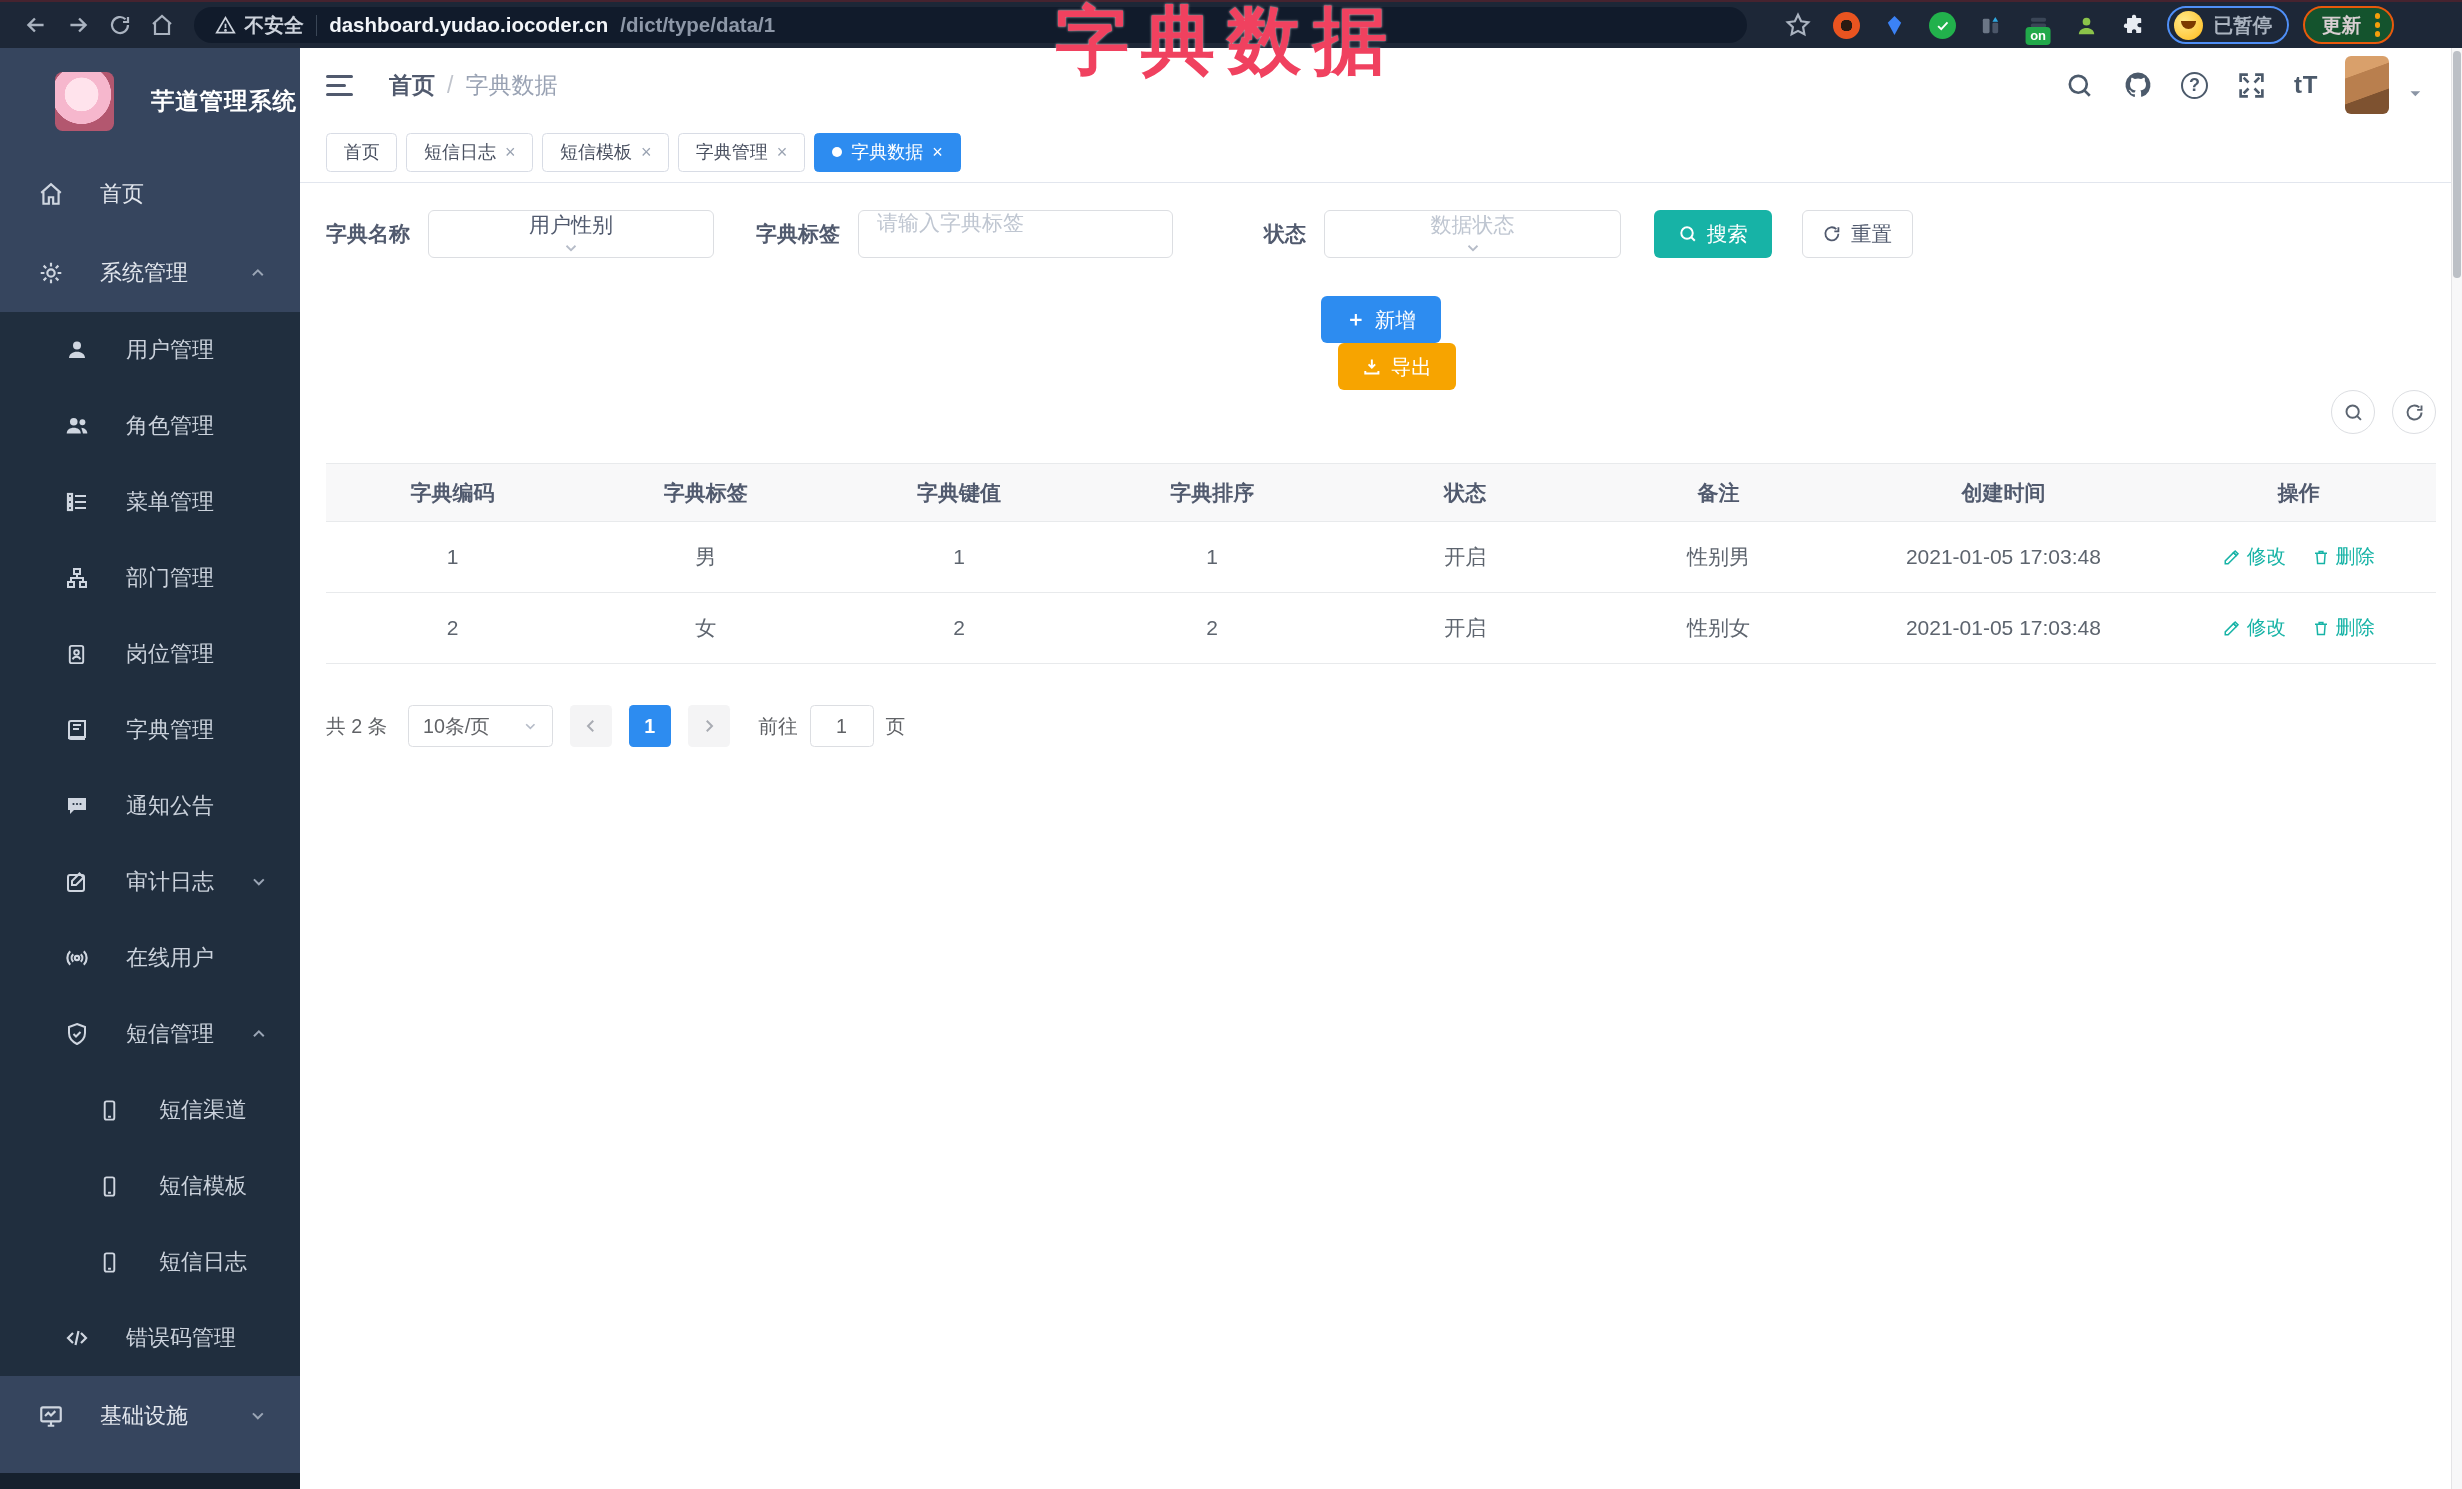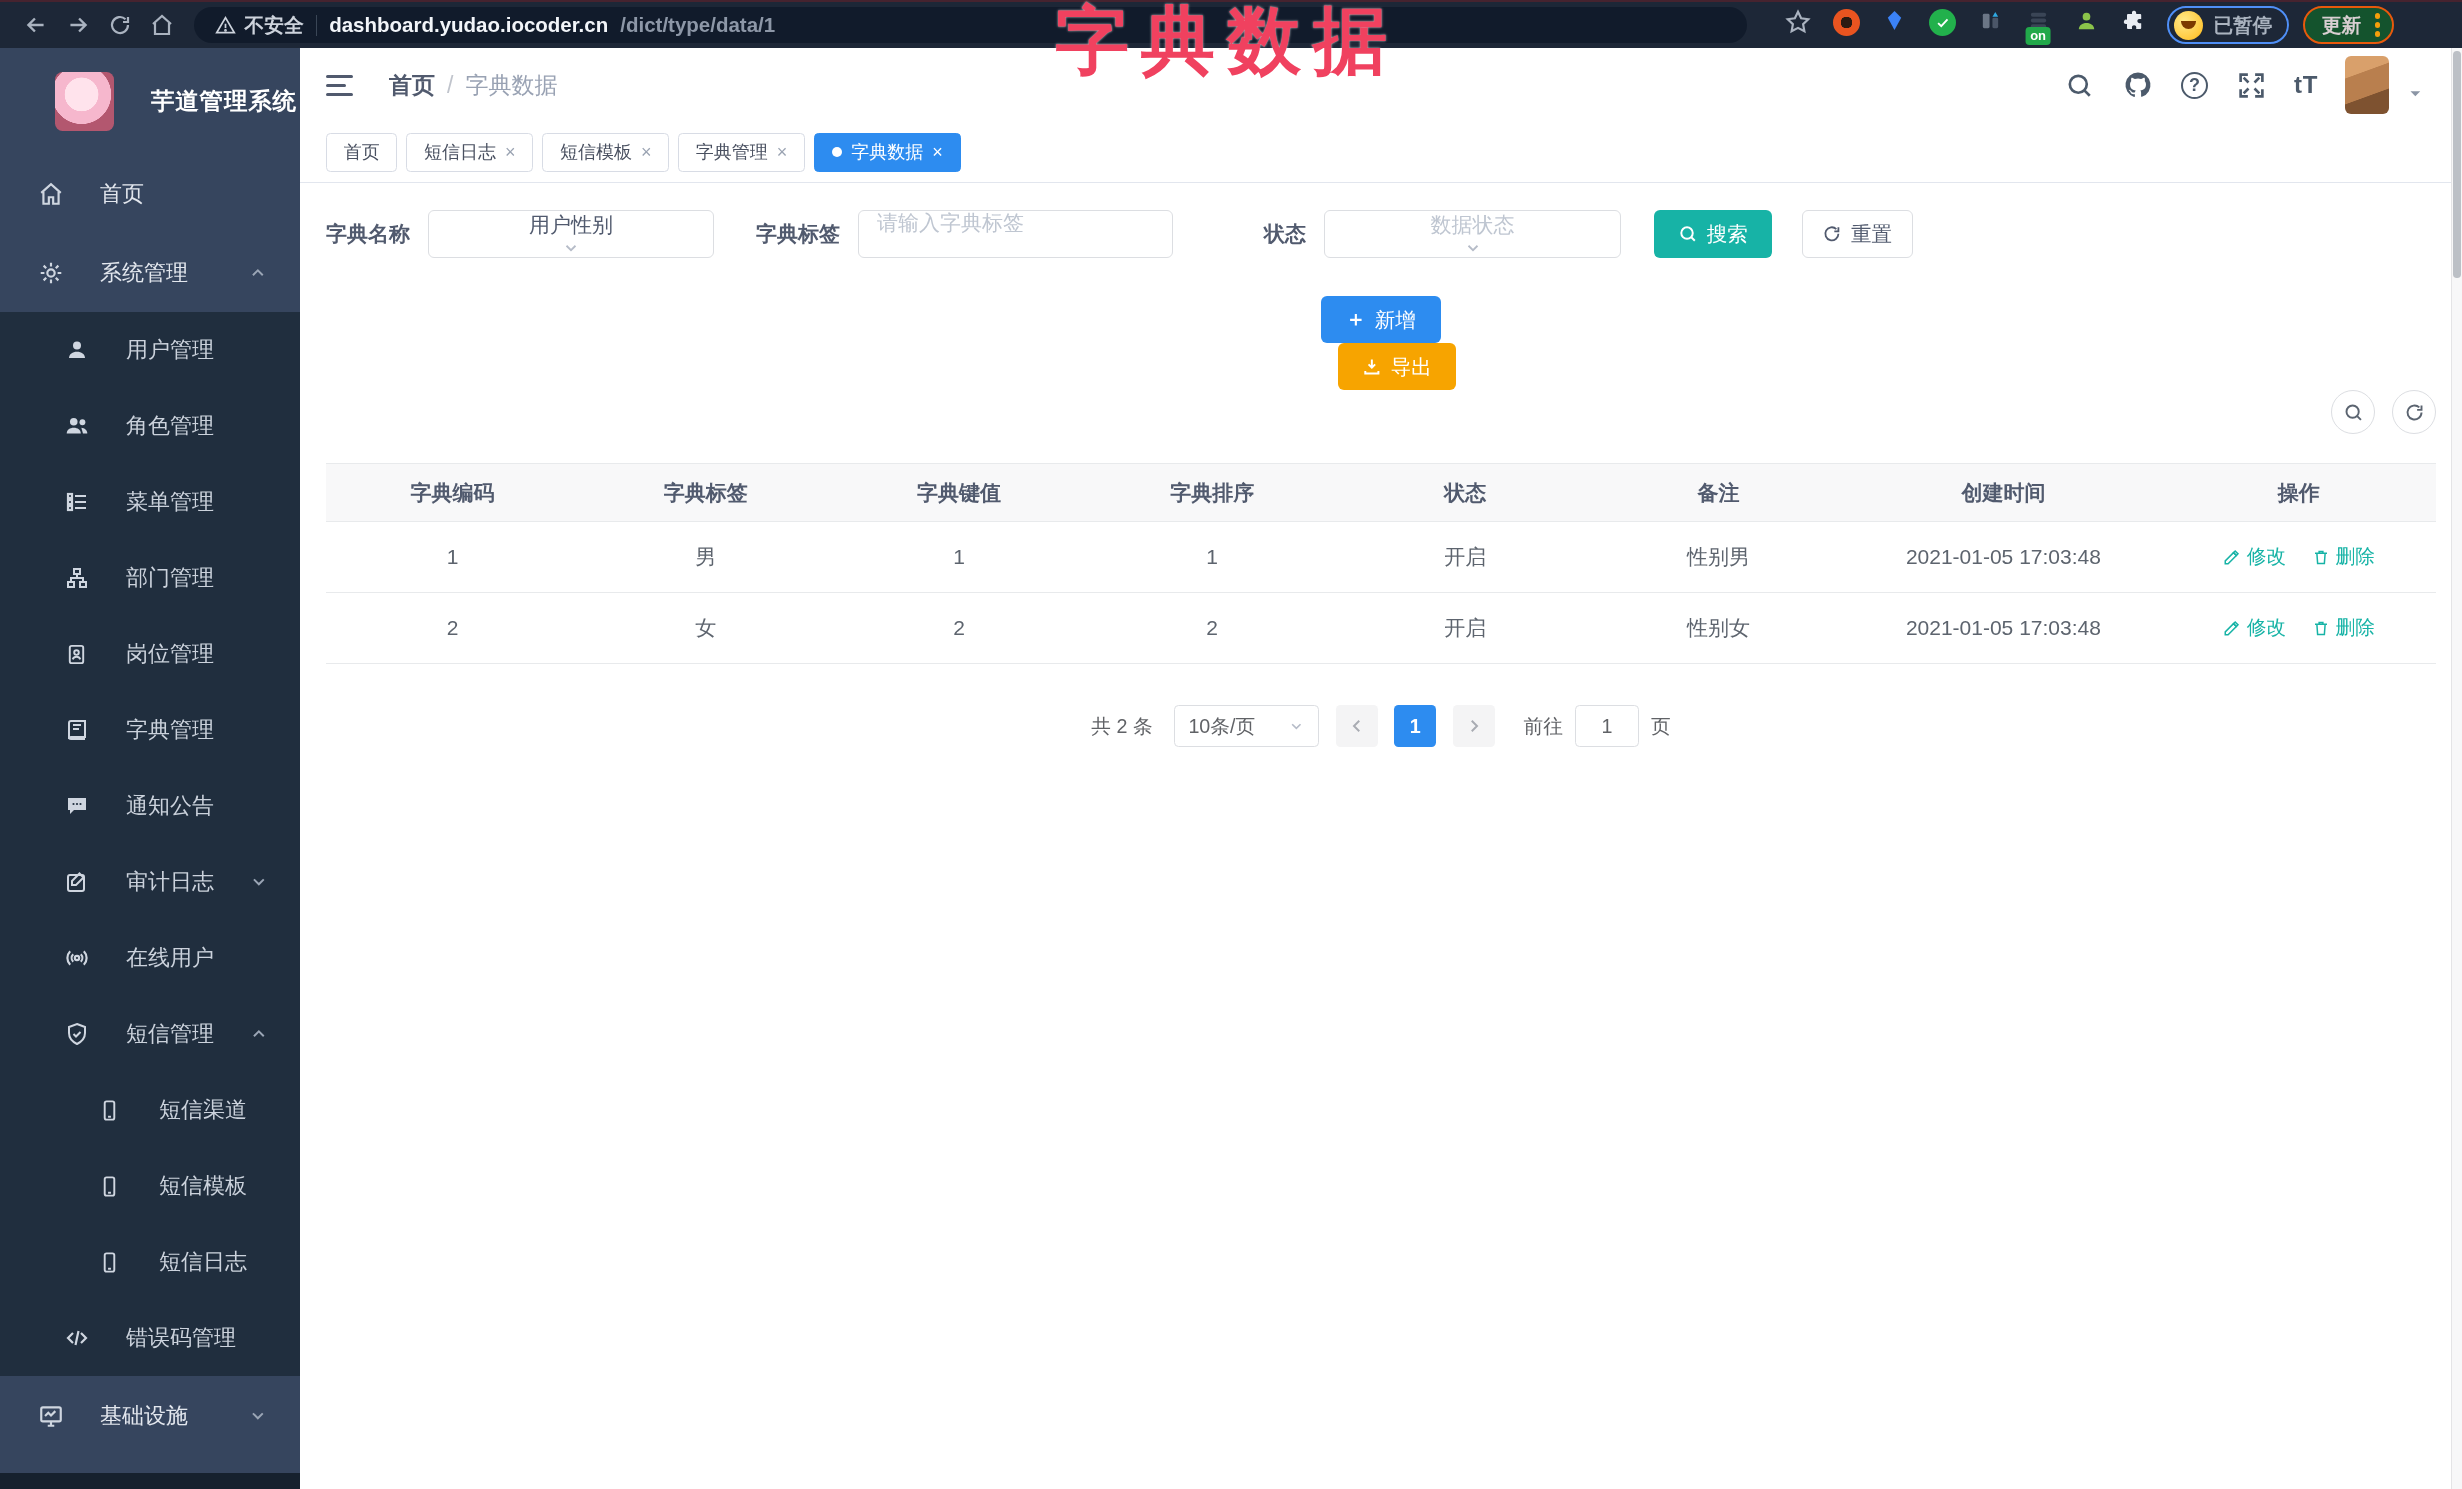--- a/index.html
+++ b/index.html
@@ -20,21 +20,21 @@
   .nav-btn{ width:42px; height:36px; display:flex; align-items:center; justify-content:center; color:#aab3c0; }
   .url-pill{
     margin-left:10.6px; width:1553px; height:36px; border-radius:18px;
     background:#111b2b; display:flex; align-items:center; padding:0 21px; gap:12px;
   }
   .url-sec{ display:flex; align-items:center; gap:9px; color:#cdd3dc; font-size:19.7px; font-weight:700; }
   .url-div{ width:1.5px; height:21px; background:#3a4656; }
   .url-host{ color:#f2f5f9; font-size:20.5px; font-weight:700; }
   .url-path{ color:#8d97a7; font-size:20.5px; font-weight:700; }
   .ext-row{ display:flex; align-items:center; gap:15px; margin-left:35px; }
-  .ext-ic{ width:33px; height:33px; display:flex; justify-content:center; position:relative; }
+  .ext-ic{ width:33px; height:33px; display:flex; align-items:center; justify-content:center; position:relative; }
   .dot-ext{ width:27px; height:27px; border-radius:50%; }
   .ext-badge{ position:absolute; bottom:-3px; left:50%; transform:translateX(-50%);
     background:#21a84a; color:#fff; font-size:13px; font-weight:700; padding:0.8px 4.5px; border-radius:3.8px; line-height:1.2;}
   .profile-pill{
     margin-left:16.7px; height:38px; border:2.3px solid #4f8ff7; border-radius:19.7px;
     display:flex; align-items:center; gap:10.6px; padding:0 15px 0 4.5px; background:#1d2737;
   }
   .emoji-av{ width:29px; height:29px; border-radius:50%;
     background:radial-gradient(circle at 35% 35%, #ffe98a, #ffc93c 70%, #f0a500); position:relative;}
   .emoji-av::after{content:""; position:absolute; left:6.8px; top:10.6px; width:15px; height:7.6px;
@@ -121,21 +121,21 @@
 
   
   table.grid{ width:100%; border-collapse:collapse; margin-top:29px; }
   .grid th{ height:58px; background:#f8f8f9; color:#515a6e; font-size:21px; font-weight:700;
     border-top:1.5px solid #e8eaec; border-bottom:1.5px solid #e8eaec; text-align:center;}
   .grid td{ height:71px; font-size:21px; color:#5d646e; text-align:center; border-bottom:1.5px solid #e8eaec; }
   .op-link{ color:#17b3a6; font-size:19.7px; display:inline-flex; align-items:center; gap:6px; cursor:pointer; }
   .op-link + .op-link{ margin-left:19.7px; }
 
   
-  .pager{ margin-top:41px; display:flex; align-items:center; justify-content:center; gap:16.7px; font-size:19.7px; color:#606266; }
+  .pager{ margin-top:41px; display:flex; align-items:center; justify-content:flex-start; gap:16.7px; font-size:19.7px; color:#606266; }
   .pg-total{ margin-right:4.5px; }
   .pg-size{ width:145px; height:42px; border:1.5px solid #dcdee2; border-radius:4.5px; display:flex;
     align-items:center; justify-content:space-between; padding:0 13.6px; color:#606266; }
   .pg-btn{ width:42px; height:42px; border-radius:4.5px; background:#f4f4f5; color:#a8abb2;
     display:flex; align-items:center; justify-content:center; cursor:pointer; }
   .pg-cur{ width:42px; height:42px; border-radius:4.5px; background:#2d8cf0; color:#fff;
     display:flex; align-items:center; justify-content:center; font-weight:700; }
   .pg-goto{ display:flex; align-items:center; gap:12px; margin-left:12px;}
   .pg-input{ width:64px; height:42px; border:1.5px solid #dcdee2; border-radius:4.5px; text-align:center;
     font-size:19.7px; color:#606266; outline:none; font-family:inherit;}

